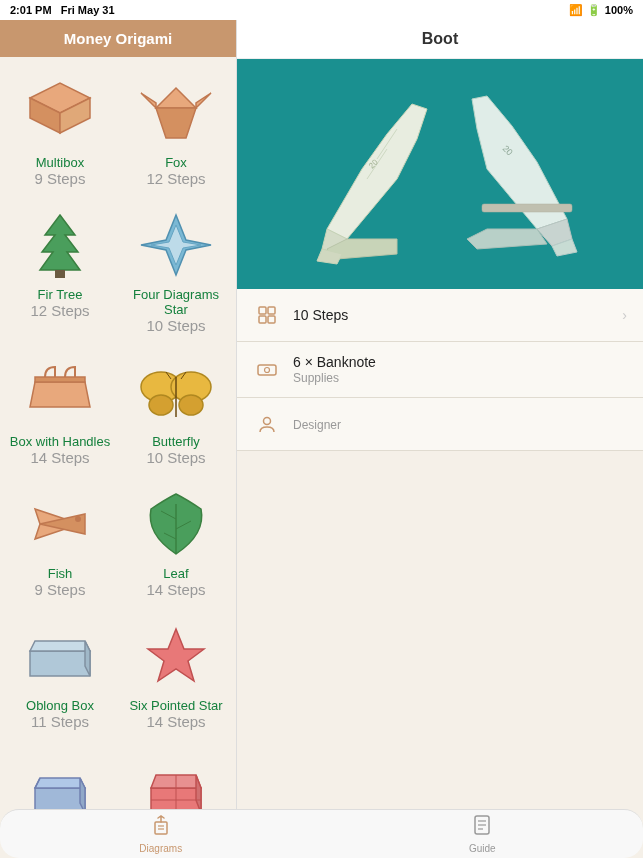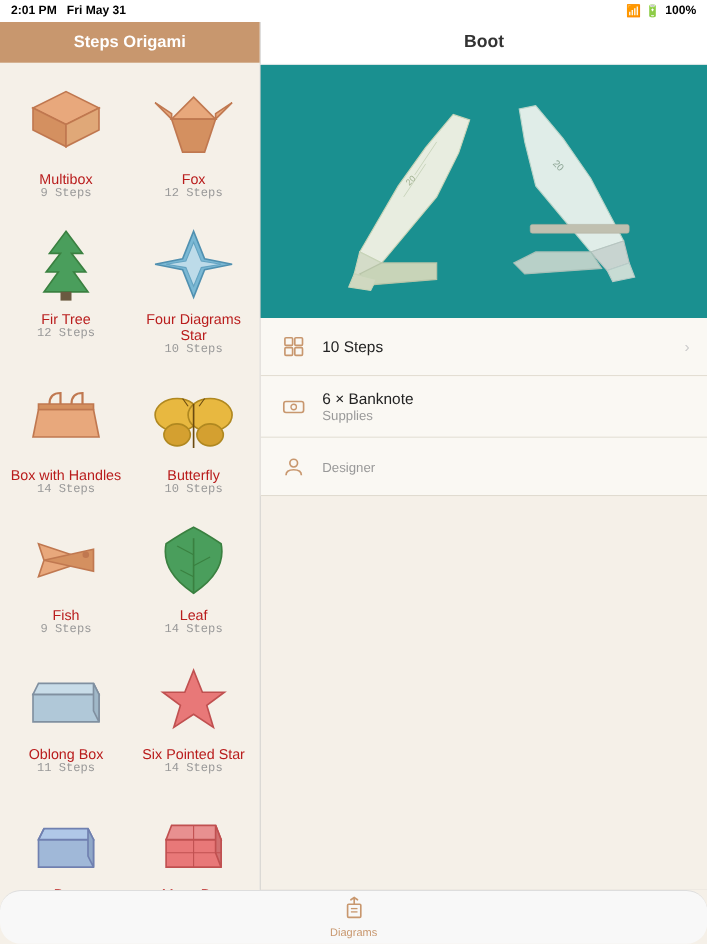--- a/index.html
+++ b/index.html
@@ -80,29 +80,28 @@
       width: 90px;
       height: 80px;
       display: flex;
       align-items: center;
       justify-content: center;
     }
 
     .item-name {
       font-size: 13px;
       font-weight: 500;
-      color: #b91c1c;
+      color: #15803d;
       text-align: center;
       margin-top: 2px;
     }
     .item-steps {
-      font-size: 11px;
+      font-size: 15px;
       color: #999;
       text-align: right;
-      font-family: Liberation Mono, monospace;
     }
 
     
     .right-panel {
       flex: 1;
       display: flex;
       flex-direction: column;
       background: #a3a3a3;
     }
 
@@ -211,21 +210,21 @@
     <span>🔋</span>
     <span>100%</span>
   </div>
 </div>
 
 <div class="app-container">
   <div class="split-view">
 
     <div class="left-panel">
       <div class="left-header">
-        <div class="left-header-title">Steps Origami</div>
+        <div class="left-header-title">Money Origami</div>
       </div>
 
       <div class="list-scroll">
         <div class="grid-container" id="grid-container">
 
         <div class="grid-item">
     <div class="item-icon">
       <svg width="80" height="70" viewBox="0 0 80 70">
                   <polygon points="10,20 40,5 70,20 40,35" fill="#e8a87c" stroke="#c07850" stroke-width="1.5"></polygon>
                   <polygon points="10,20 40,35 40,55 10,40" fill="#d49060" stroke="#c07850" stroke-width="1.5"></polygon>
@@ -454,14 +453,25 @@
       <div class="tab-icon active">
         <svg width="22" height="22" viewBox="0 0 22 22">
           <path d="M11 2 L11 8 M8 4 L11 2 L14 4" stroke="#c8976e" stroke-width="1.5" fill="none" stroke-linecap="round"></path>
           <rect x="5" y="8" width="12" height="12" rx="1" fill="none" stroke="#c8976e" stroke-width="1.5"></rect>
           <line x1="8" y1="12" x2="14" y2="12" stroke="#c8976e" stroke-width="1.2"></line>
           <line x1="8" y1="15" x2="14" y2="15" stroke="#c8976e" stroke-width="1.2"></line>
         </svg>
       </div>
       <div class="tab-label active">Diagrams</div>
     </div>
+    <div class="tab-item">
+      <div class="tab-icon">
+        <svg width="22" height="22" viewBox="0 0 22 22">
+          <rect x="4" y="2" width="14" height="18" rx="2" fill="none" stroke="#999" stroke-width="1.5"></rect>
+          <line x1="7" y1="7" x2="15" y2="7" stroke="#999" stroke-width="1.2"></line>
+          <line x1="7" y1="11" x2="15" y2="11" stroke="#999" stroke-width="1.2"></line>
+          <line x1="7" y1="15" x2="12" y2="15" stroke="#999" stroke-width="1.2"></line>
+        </svg>
+      </div>
+      <div class="tab-label">Guide</div>
+    </div>
   </div>
 </div>
 
 </body></html>

